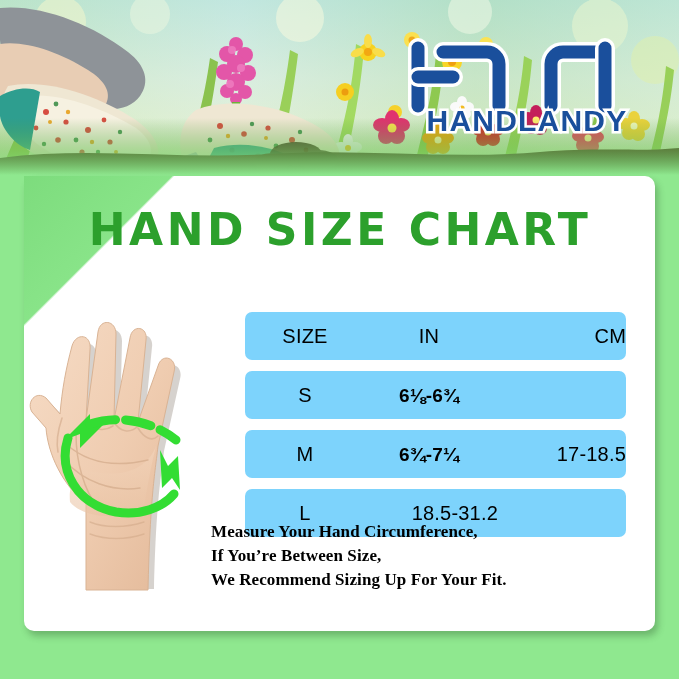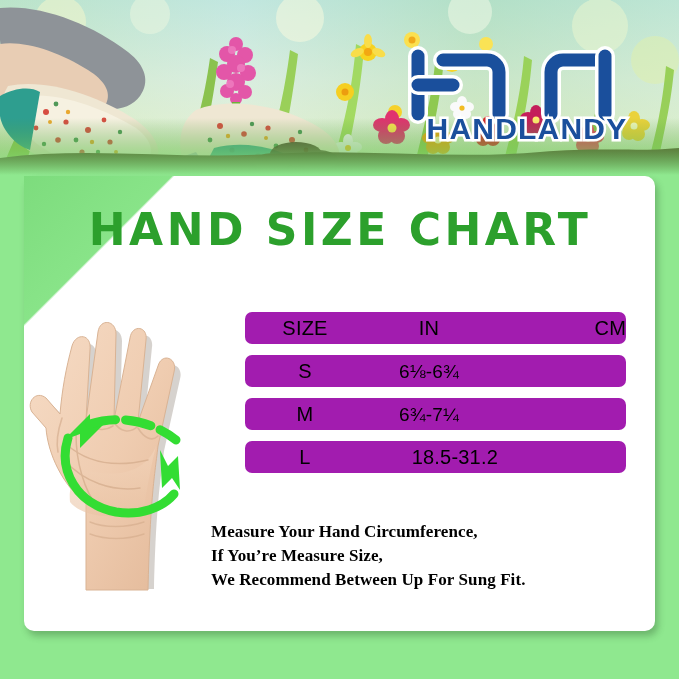--- a/index.html
+++ b/index.html
@@ -13,21 +13,21 @@
 
   
   .photo-banner{
     position:absolute; left:0; top:0; width:679px; height:175px;
     overflow:hidden;
   }
   .photo-banner svg{ display:block; width:679px; height:175px; }
 
   
   .logo-block{
-    position:absolute; left:405px; top:46px; width:245px; height:100px;
+    position:absolute; left:405px; top:38px; width:245px; height:100px;
     z-index:6;
   }
   .logo-block svg{ display:block; width:245px; height:100px; }
 
   
   .card{
     position:absolute; left:24px; top:176px; width:631px; height:455px;
     background:#ffffff;
     border-radius:10px;
     box-shadow:3px 5px 7px rgba(40,80,40,.33);
@@ -52,36 +52,36 @@
     position:absolute; left:28px; top:322px; width:205px; height:275px;
     z-index:5;
   }
   .hand-wrap svg{ display:block; width:205px; height:275px; }
 
   
   .size-table{
     position:absolute; left:245px; top:312px; width:381px; z-index:5;
   }
   .trow{
-    height:32px;
-    background:#a21caf;
+    height:48px;
+    background:#7dd3fc;
     border-radius:7px;
     margin-bottom:11px;
     display:flex;
     align-items:center;
     color:#000;
     font-size:20px;
     font-weight:400;
     letter-spacing:.2px;
   }
   .trow.head{ font-size:20px; }
   .c-size{ width:120px; text-align:center; }
   .c-in  { width:128px; text-align:center; }
   .c-cm  { width:133px; text-align:right; }
-  .frac{ font-size:.95em; }
+  .frac{ font-size:.95em;font-weight:bold; }
 
   
   .note{
     position:absolute; left:211px; top:520px; width:430px; z-index:5;
     font-family:"Liberation Serif", serif;
     color:#000000;
     font-size:17px;
     font-weight:700;
     line-height:24px;
     letter-spacing:.1px;
@@ -481,26 +481,27 @@
   </div>
 
   <div class="trow">
     <div class="c-size">S</div>
     <div class="c-in"><span class="frac">6⅛-6¾</span></div>
   </div>
 
   <div class="trow">
     <div class="c-size">M</div>
     <div class="c-in"><span class="frac">6¾-7¼</span></div>
+    <div class="c-cm">17-18.5</div>
   </div>
 
   <div class="trow">
     <div class="c-size">L</div>
     <div class="c-cm">18.5-31.2</div>
   </div>
 
 </div>
 
 <div class="note">
   <div>Measure Your Hand Circumference,</div>
-  <div>If You’re Measure Size,</div>
-  <div>We Recommend Between Up For Sung Fit.</div>
+  <div>If You’re Between Size,</div>
+  <div>We Recommend Sizing Up For Your Fit.</div>
 </div>
 
 </body></html>

